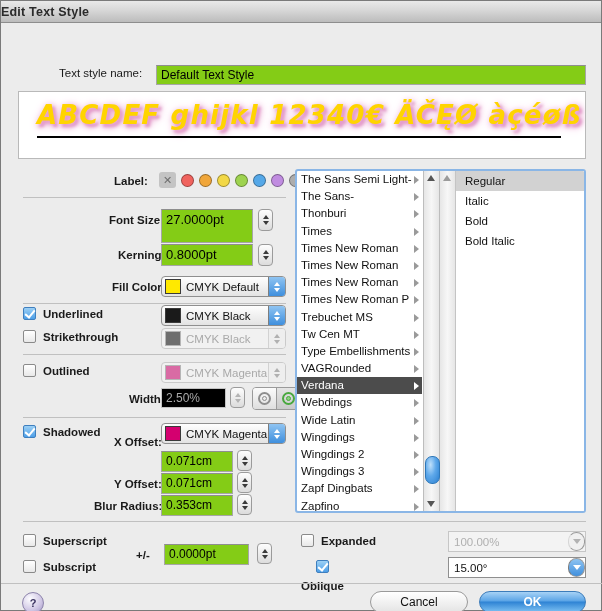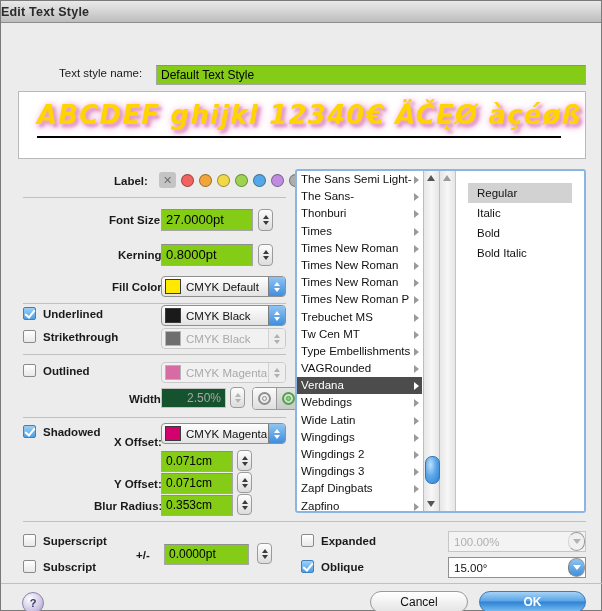--- a/index.html
+++ b/index.html
@@ -24,21 +24,21 @@
   
   .row{display:flex;align-items:center;}
   .lbl{font-size:11.5px;font-weight:bold;color:#1a1a1a;}
   .lbl-plain{font-size:11.5px;color:#1a1a1a;}
   .hr{height:1px;background:#c0c0c0;}
 
   
   .tf{box-sizing:border-box;background:#84cc16;border:1px solid #a6a6a6;
     border-top-color:#8e8e8e;font-size:12px;color:#000;
     padding:2px 4px;height:20px;line-height:15px;}
-  .tf.dis{background:#14532d;color:#a8a8a8;border-color:#c3c3c3;text-align:right;}
+  .tf.dis{background:#000000;color:#a8a8a8;border-color:#c3c3c3;}
 
   
   .stepper{width:15px;height:22px;box-sizing:border-box;border:1px solid #9b9b9b;
     border-radius:4px;background:linear-gradient(to bottom,#fdfdfd,#dcdcdc);
     display:flex;flex-direction:column;align-items:center;justify-content:center;gap:2px;}
   .stepper i{display:block;width:0;height:0;border-left:3.5px solid transparent;
     border-right:3.5px solid transparent;}
   .stepper i.up{border-bottom:4px solid #3a3a3a;}
   .stepper i.dn{border-top:4px solid #3a3a3a;}
   .stepper.dis i.up{border-bottom-color:#b4b4b4;}
@@ -114,21 +114,21 @@
   .sbar{width:15px;background:linear-gradient(to right,#e6e6e6,#f7f7f7,#e6e6e6);
     border-left:1px solid #bdbdbd;border-right:1px solid #bdbdbd;position:relative;flex:0 0 auto;}
   .sbar .ar{position:absolute;left:3px;width:0;height:0;
     border-left:4.5px solid transparent;border-right:4.5px solid transparent;}
   .sbar .ar.up{top:4px;border-bottom:6px solid #555;}
   .sbar .ar.dn{bottom:4px;border-top:6px solid #555;}
   .sbar .thumb{position:absolute;left:1px;width:13px;height:26px;border-radius:7px;
     background:radial-gradient(ellipse at 35% 30%,#bfe0fb 0%,#5ea8ea 45%,#2a7fd0 100%);
     border:1px solid #2e77b8;}
   .stylecol{flex:1;position:relative;overflow:hidden;background:#fff;}
-  .stylelist{padding:12px;margin:0;list-style:none;}
+  .stylelist{padding:0;margin:0;list-style:none;}
   .stylelist li{height:20px;line-height:20px;font-size:11.5px;color:#111;padding-left:9px;}
   .stylelist li.sel{background:#d2d2d2;}
   .sbar2{position:absolute;left:0;top:0;width:15px;height:100%;
     background:linear-gradient(to right,#e6e6e6,#f7f7f7,#e6e6e6);
     border-right:1px solid #c4c4c4;}
   .sbar2 .ar{position:absolute;left:3px;top:4px;width:0;height:0;
     border-left:4.5px solid transparent;border-right:4.5px solid transparent;
     border-bottom:6px solid #9b9b9b;}
 
   
@@ -198,21 +198,21 @@
       <span class="dot" style="background:#55a8e8"></span>
       <span class="dot" style="background:#c08ce0"></span>
       <span class="dot" style="background:#adadad"></span>
     </div>
 
     <div class="hr abs" style="left:22px;top:174px;width:263px;"></div>
 
     <div class="abs" style="left:108px;top:190px;">
       <span class="lbl">Font Size:</span>
     </div>
-    <div class="tf abs" style="left:160px;top:186px;width:92px;height:22px;font-size:13px;">27.0000pt</div>
+    <div class="tf abs" style="left:160px;top:186px;width:92px;height:34px;font-size:13px;">27.0000pt</div>
     <div class="stepper abs" style="left:257px;top:186px;">
       <i class="up"></i>
         <i class="dn"></i>
     </div>
 
     <div class="abs" style="left:117px;top:225px;">
       <span class="lbl">Kerning:</span>
     </div>
     <div class="tf abs" style="left:160px;top:221px;width:92px;height:22px;font-size:13px;">0.8000pt</div>
     <div class="stepper abs" style="left:257px;top:221px;">
@@ -403,21 +403,21 @@
     <div class="abs row" style="left:300px;top:511px;gap:7px;">
       <span class="cb"></span>
       <span class="lbl">Expanded</span>
     </div>
     <div class="combo dis abs" style="left:447px;top:508px;width:138px;">
       <span class="v">100.00%</span>
       <span class="btn">
           <i></i>
         </span>
     </div>
-    <div class="abs row" style="left:300px;top:537px;gap:7px;">
+    <div class="abs row" style="left:300px;top:537px;gap:7px;flex-direction:column;">
       <span class="cb on"></span>
       <span class="lbl">Oblique</span>
     </div>
     <div class="combo abs" style="left:447px;top:534px;width:138px;">
       <span class="v">15.00°</span>
       <span class="btn">
           <i></i>
         </span>
     </div>
 

